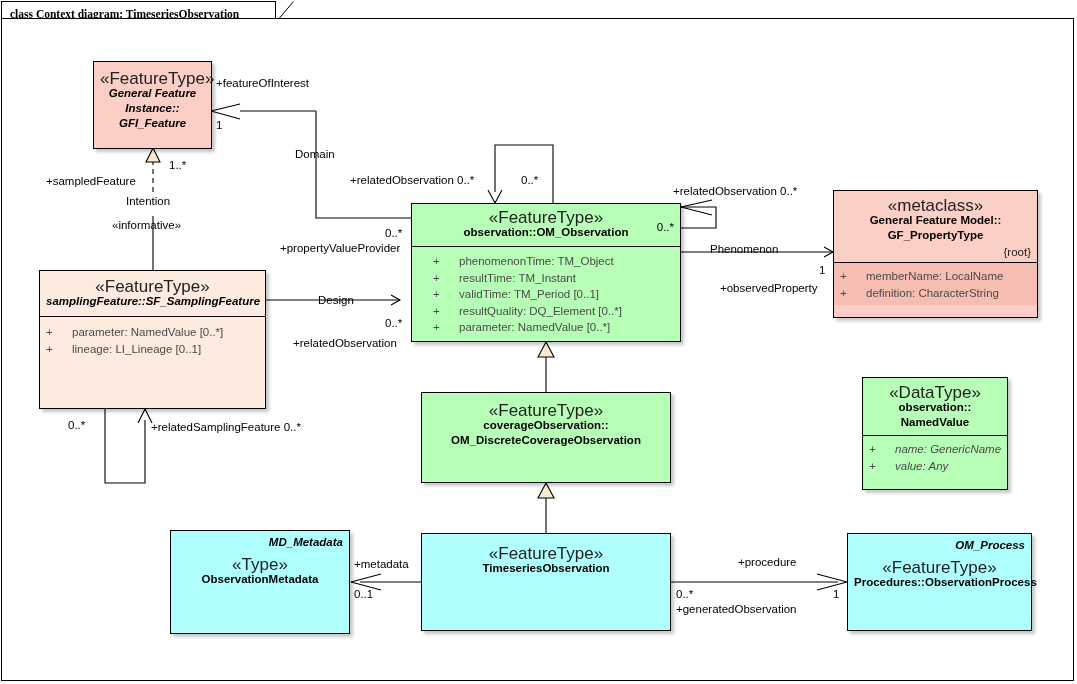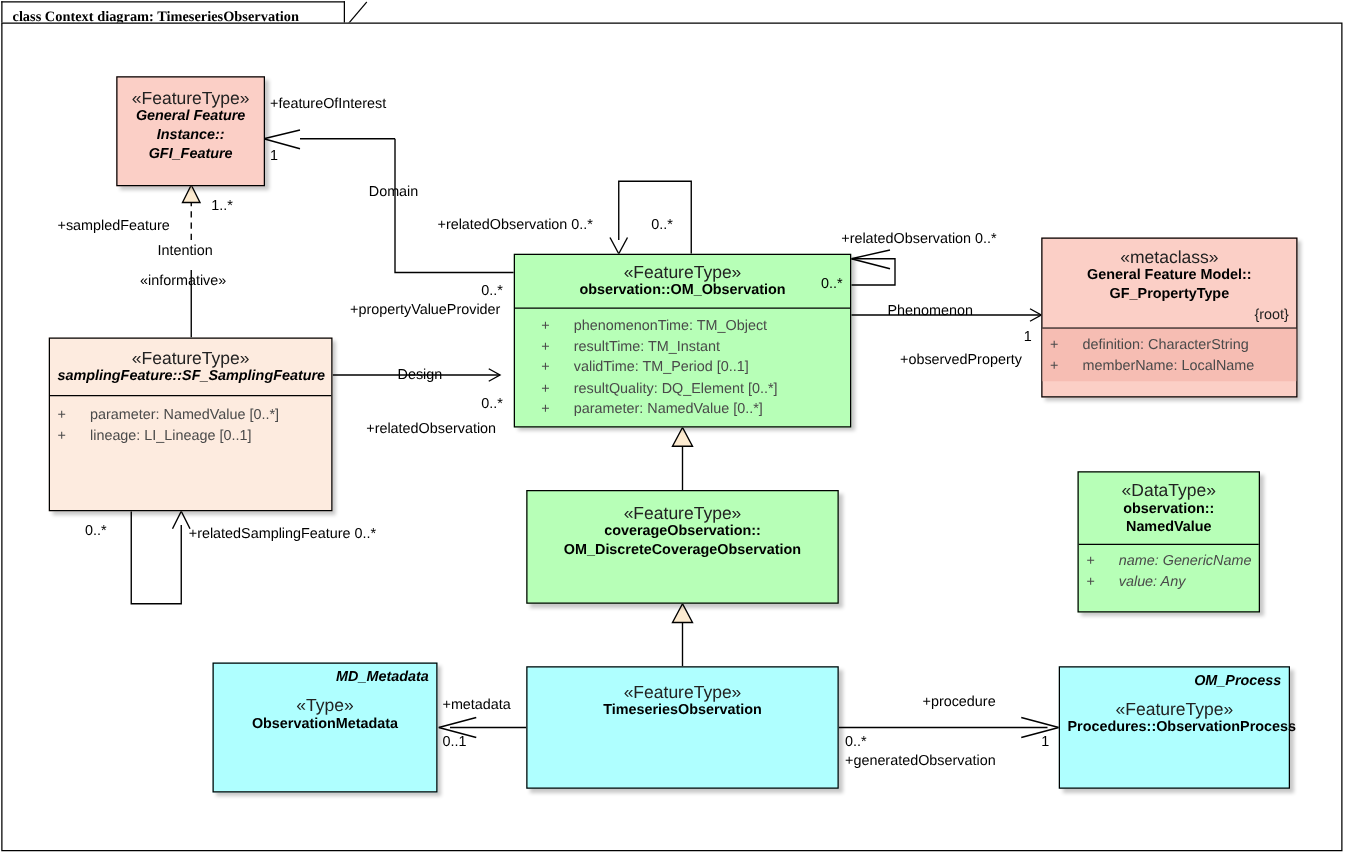--- a/index.html
+++ b/index.html
@@ -17,21 +17,21 @@
 
   
   #wires{position:absolute;left:0;top:0;width:1077px;height:684px;pointer-events:none;}
 
   
   .cls{position:absolute;box-sizing:border-box;border:1px solid #000;
        box-shadow:3px 3px 3px rgba(0,0,0,0.22);}
   .cls .head{box-sizing:border-box;padding:4px 6px 5px 6px;text-align:center;position:relative;}
   .cls .sep{height:1px;background:#000;}
   .cls .attrs{box-sizing:border-box;padding:4px 4px 4px 4px;}
-  .stereo{font-size:14px;color:#222;line-height:15px;}
+  .stereo{font-size:17px;color:#222;line-height:15px;}
   .nm{font-size:11.5px;font-weight:bold;color:#000;line-height:15px;}
   .nm.ital{font-style:italic;}
   .tagname{font-size:11.5px;font-style:italic;font-weight:bold;color:#000;line-height:15px;text-align:right;}
   .rootmark{font-size:11.5px;color:#222;text-align:right;line-height:14px;}
   .corner-mult{position:absolute;right:6px;font-size:11.5px;color:#000;}
   .attr{font-size:11.5px;color:#4a4a4a;line-height:16.5px;white-space:nowrap;}
   .attr .pl{display:inline-block;width:26px;color:#4a4a4a;}
 
   
   .pink{background:#FBCFC6;}
@@ -153,22 +153,22 @@
 
   <div class="cls pink" style="left:833px;top:190px;width:205px;height:128px;">
     <div class="head" style="padding-top:7px;padding-bottom:3px;">
       <div class="stereo">«metaclass»</div>
       <div class="nm">General Feature Model::</div>
       <div class="nm">GF_PropertyType</div>
       <div class="rootmark" style="margin-top:2px;">{root}</div>
     </div>
     <div class="sep"></div>
     <div class="attrs" style="padding-top:5px;padding-left:6px;">
+      <div class="attr"><span class="pl">+</span><span>memberName: LocalName</span></div>
       <div class="attr"><span class="pl">+</span><span>definition: CharacterString</span></div>
-      <div class="attr"><span class="pl">+</span><span>memberName: LocalName</span></div>
     </div>
   </div>
 
   <div class="cls green" style="left:421px;top:392px;width:250px;height:91px;">
     <div class="head" style="padding-top:10px;">
       <div class="stereo">«FeatureType»</div>
       <div class="nm">coverageObservation::</div>
       <div class="nm">OM_DiscreteCoverageObservation</div>
     </div>
   </div>

